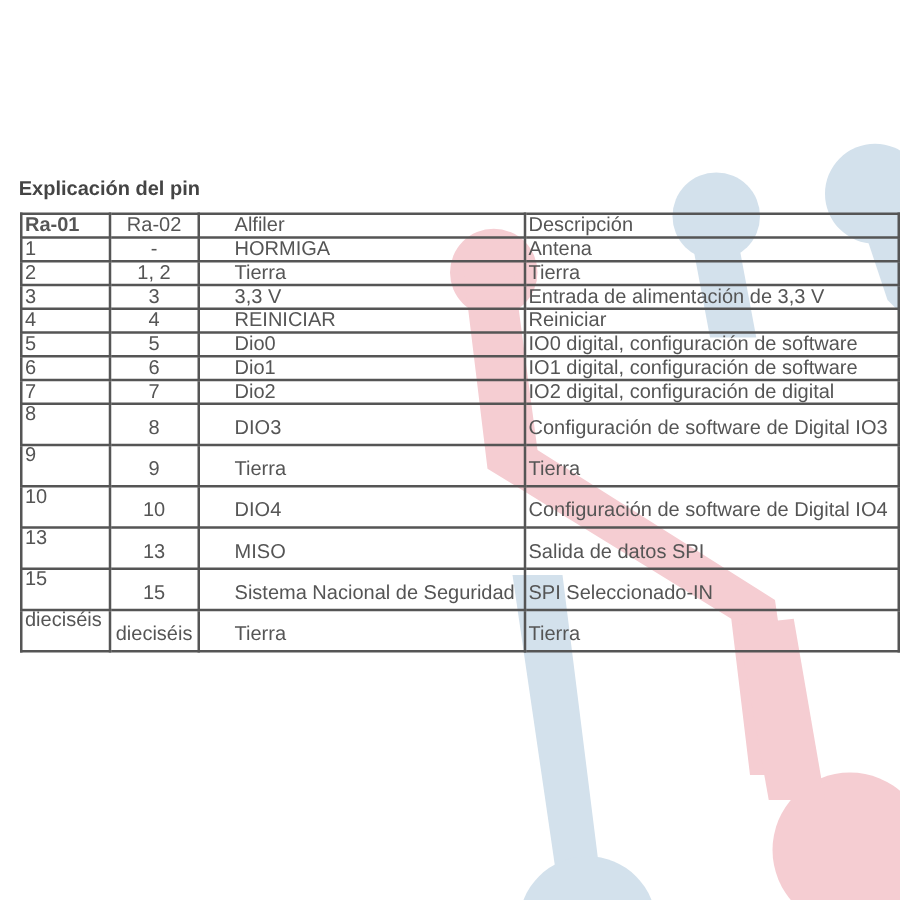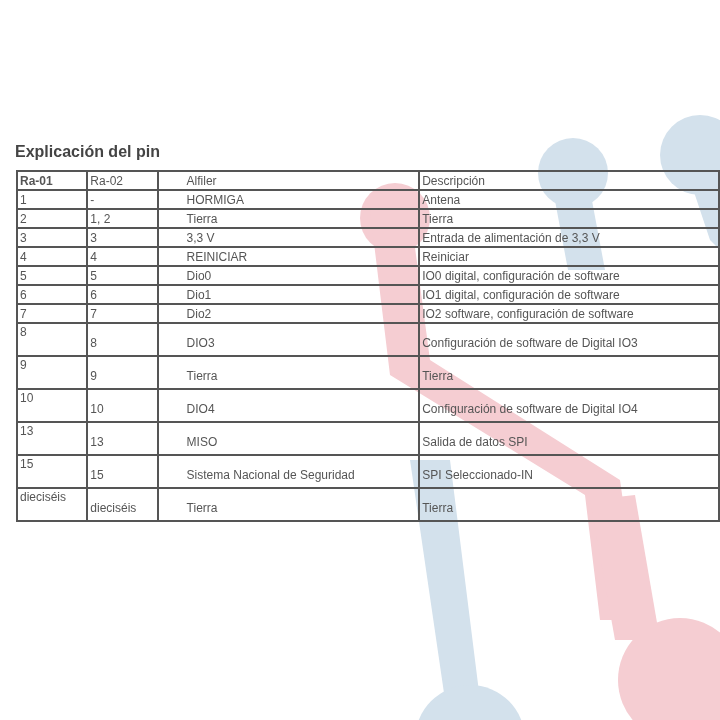--- a/index.html
+++ b/index.html
@@ -1,26 +1,26 @@
 <!DOCTYPE html>
 <html><head>
 <meta charset="utf-8">
 <style>
   html, body { margin:0; padding:0; }
   body { width:720px; height:720px; background:#ffffff; position:relative; overflow:hidden; font-family:"Liberation Sans", sans-serif; }
   .bg { position:absolute; left:0; top:0; width:720px; height:720px; z-index:0; }
   .content { position:absolute; left:0; top:0; width:720px; height:720px; z-index:1; }
   .title { position:absolute; left:15px; top:143px; font-size:16px; font-weight:bold; color:#444; }
-  table.pins { position:absolute; left:16px; top:170px; border-collapse:collapse; font-size:12px; color:#555; }
+  table.pins { position:absolute; left:16px; top:170px; border-collapse:collapse; font-size:16px; color:#555; }
   table.pins td { border:2px solid #555; padding:0 2px; vertical-align:middle; line-height:14px; }
   table.pins tr.h td { height:17px; }
   table.pins tr.s td { height:17px; }
   table.pins tr.t td { height:25px; }
   table.pins td.c0 { width:65px; }
-  table.pins td.c1 { width:65px; }
+  table.pins td.c1 { width:65px;text-align:center; }
   table.pins td.c2 { width:236px;padding-left:28px; }
   table.pins td.c3 { width:302px; }
   table.pins tr.t td.c0 { vertical-align:top; padding-top:1px; }
   table.pins tr.t td.c1, table.pins tr.t td.c2, table.pins tr.t td.c3 { padding-top:6px; }
   table.pins tr.h td.c0 { font-weight:bold; }
 </style>
 </head>
 <body>
 
 <svg class="bg" viewBox="0 0 720 720" xmlns="http://www.w3.org/2000/svg">
@@ -86,21 +86,21 @@
     <tr class="s">
       <td class="c0">6</td>
       <td class="c1">6</td>
       <td class="c2">Dio1</td>
       <td class="c3">IO1 digital, configuración de software</td>
     </tr>
     <tr class="s">
       <td class="c0">7</td>
       <td class="c1">7</td>
       <td class="c2">Dio2</td>
-      <td class="c3">IO2 software, configuración de software</td>
+      <td class="c3">IO2 digital, configuración de digital</td>
     </tr>
     <tr class="t">
       <td class="c0">8</td>
       <td class="c1">8</td>
       <td class="c2">DIO3</td>
       <td class="c3">Configuración de software de Digital IO3</td>
     </tr>
     <tr class="t">
       <td class="c0">9</td>
       <td class="c1">9</td>

